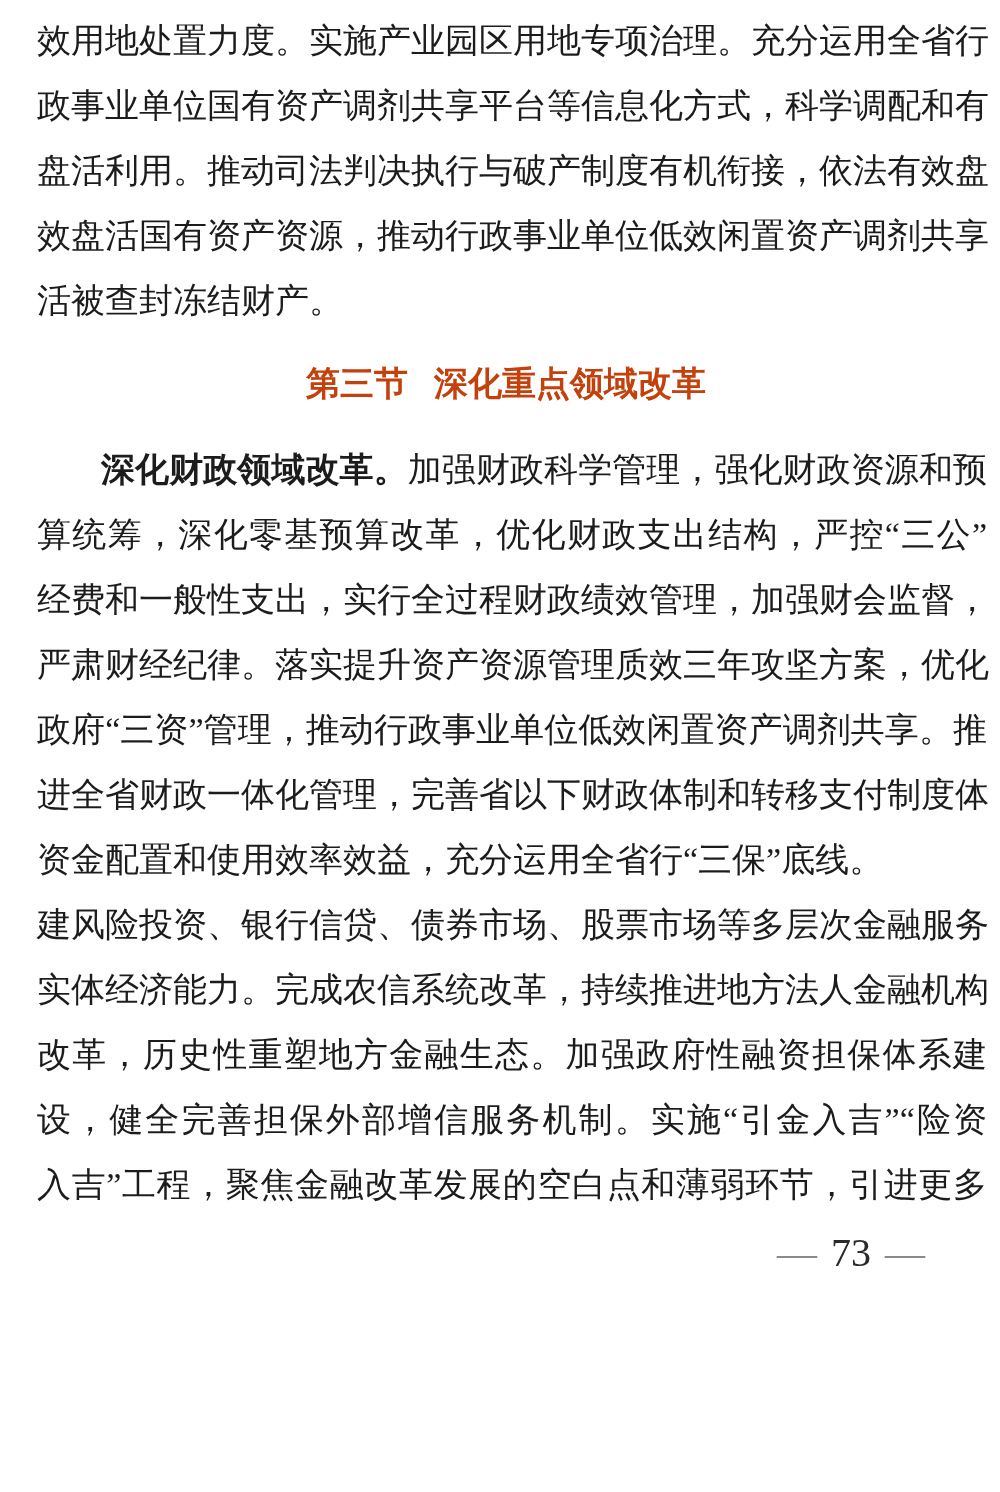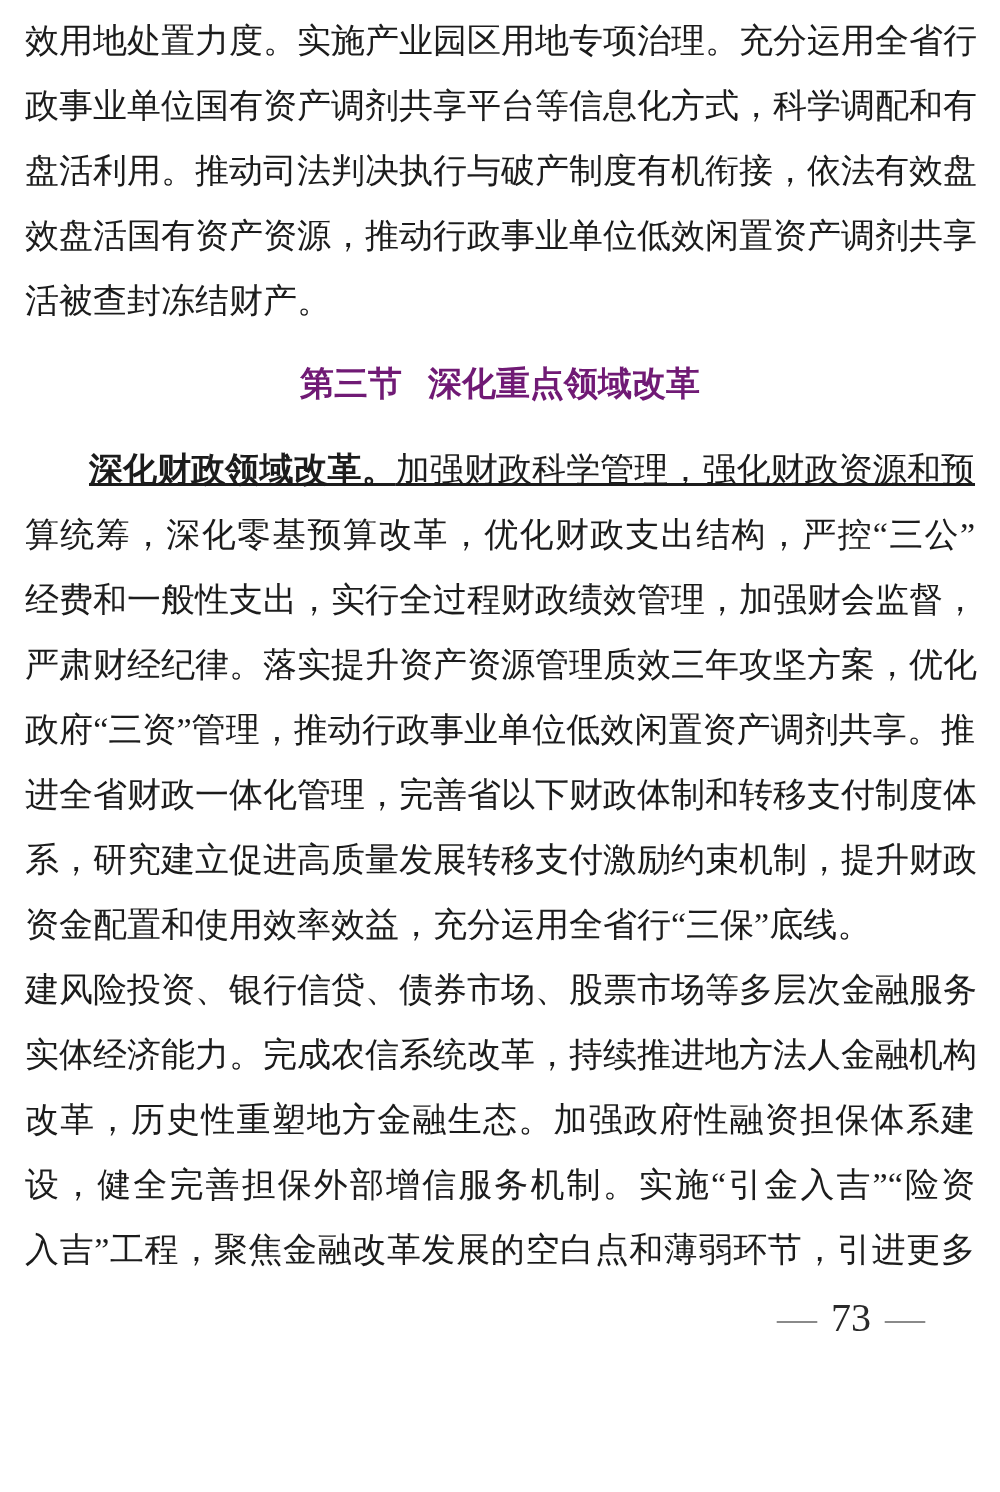--- a/index.html
+++ b/index.html
@@ -7,49 +7,49 @@
     padding: 0;
     background: #e8e8e8;
   }
   .page {
     position: relative;
     width: 1000px;
     height: 1492px;
     margin: 0 auto;
     background: #ffffff;
     box-sizing: border-box;
-    padding: 8px 25px 0 25px;
+    padding: 8px 25px 0 37px;
     color: #1c1c1c;
     font-family: "Liberation Serif", "DejaVu Serif", serif;
     overflow: hidden;
   }
   .para-block { width: 950px; }
   .line {
     height: 65px;
     line-height: 65px;
     font-size: 34px;
     text-align: justify;
     text-align-last: justify;
     text-justify: inter-character;
     white-space: nowrap;
     letter-spacing: 0;
   }
   .line.no-fill { text-align-last: left; }
-  .line.indent { text-indent: 64px; text-decoration: underline; }
+  .line.indent { text-indent: 64px; }
   .line .bold { font-weight: bold; }
   .section-heading {
     height: 65px;
     line-height: 65px;
     margin-top: 18px;
     margin-bottom: 21px;
     text-align: center;
     font-family: Liberation Serif, serif;
     font-weight: bold;
     font-size: 34px;
-    color: #701a75;
+    color: #c2410c;
   }
   .section-heading .gap { display: inline-block; width: 26px; }
   .para-after { margin-top: 0; }
   .page-footer {
     margin-top: 16px;
     height: 40px;
     line-height: 40px;
     text-align: right;
     padding-right: 50px;
     font-size: 40px;
@@ -81,21 +81,20 @@
     <span>第三节</span><span class="gap"></span><span>深化重点领域改革</span>
   </div>
 
   <div class="para-block para-after">
       <div class="line indent"><span class="bold">深化财政领域改革。</span><span>加强财政科学管理，强化财政资源和预</span></div>
       <div class="line"><span>算统筹，深化零基预算改革，优化财政支出结构，严控“三公”</span></div>
       <div class="line"><span>经费和一般性支出，实行全过程财政绩效管理，加强财会监督，</span></div>
       <div class="line"><span>严肃财经纪律。落实提升资产资源管理质效三年攻坚方案，优化</span></div>
       <div class="line"><span>政府“三资”管理，推动行政事业单位低效闲置资产调剂共享。推</span></div>
       <div class="line"><span>进全省财政一体化管理，完善省以下财政体制和转移支付制度体</span></div>
-      <div class="line"><span>系，研究建立促进高质量发展转移支付激励约束机制，提升财政</span></div>
       <div class="line no-fill"><span>资金配置和使用效率效益，充分运用全省行“三保”底线。</span></div>
       <div class="line"><span>建风险投资、银行信贷、债券市场、股票市场等多层次金融服务</span></div>
       <div class="line"><span>实体经济能力。完成农信系统改革，持续推进地方法人金融机构</span></div>
       <div class="line"><span>改革，历史性重塑地方金融生态。加强政府性融资担保体系建</span></div>
       <div class="line"><span>设，健全完善担保外部增信服务机制。实施“引金入吉”“险资</span></div>
       <div class="line"><span>入吉”工程，聚焦金融改革发展的空白点和薄弱环节，引进更多</span></div>
     </div>
 
   <div class="page-footer">
     <span class="dash">—</span><span class="num">73</span><span class="dash">—</span>

